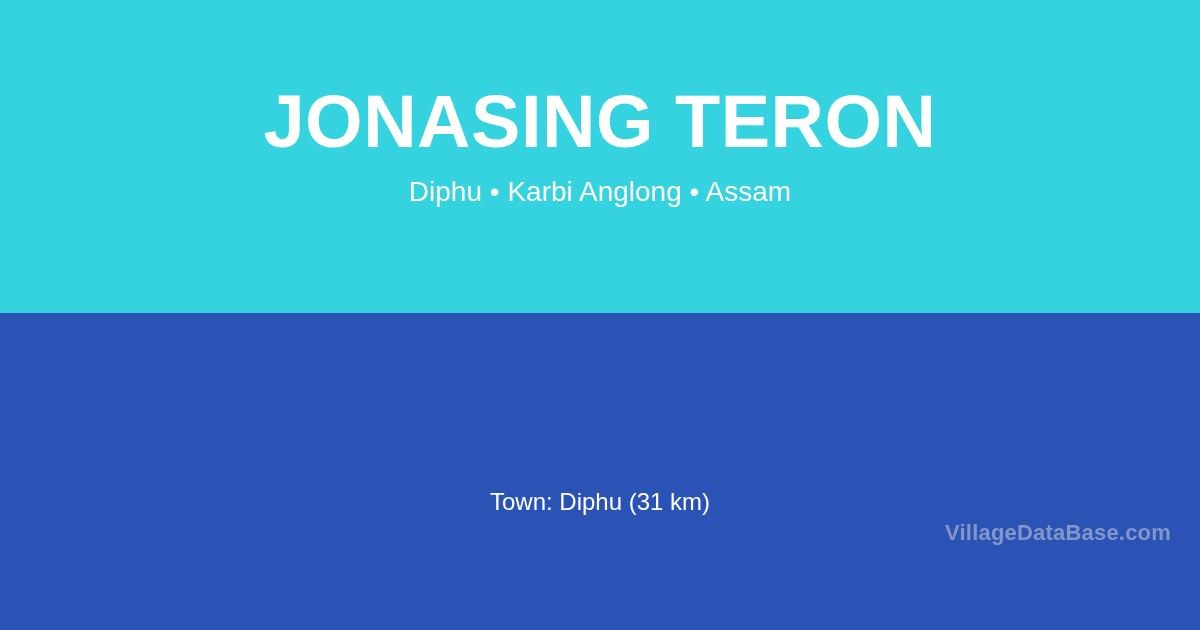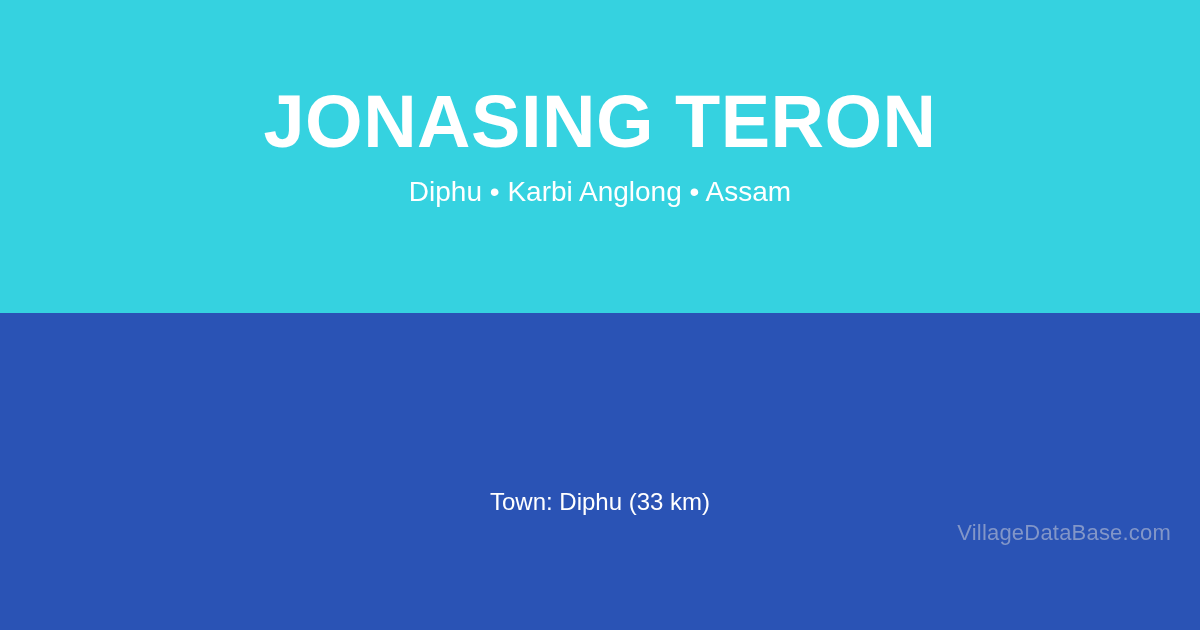--- a/index.html
+++ b/index.html
@@ -73,35 +73,35 @@
     line-height: 1.25;
     white-space: nowrap;
   }
   .watermark {
     position: absolute;
     right: 29px;
     bottom: 12px;
     color: #8296c8;
     font-family: "Liberation Sans", sans-serif;
     font-size: 22px;
-    font-weight: 400;
+    font-weight: 700;
     letter-spacing: 0.2px;
     line-height: 1.2;
     white-space: nowrap;
   }
 </style>
 </head>
 <body>
 
 <div class="card">
 
   <div class="hero">
     <h1 class="hero-title">JONASING TERON</h1>
     <p class="hero-subtitle">Diphu • Karbi Anglong • Assam</p>
   </div>
 
   <div class="body-band">
-    <div class="town-line">Town: Diphu (33 km)</div>
+    <div class="town-line">Town: Diphu (31 km)</div>
 
     <div class="watermark">VillageDataBase.com</div>
   </div>
 
 </div>
 
 </body></html>

